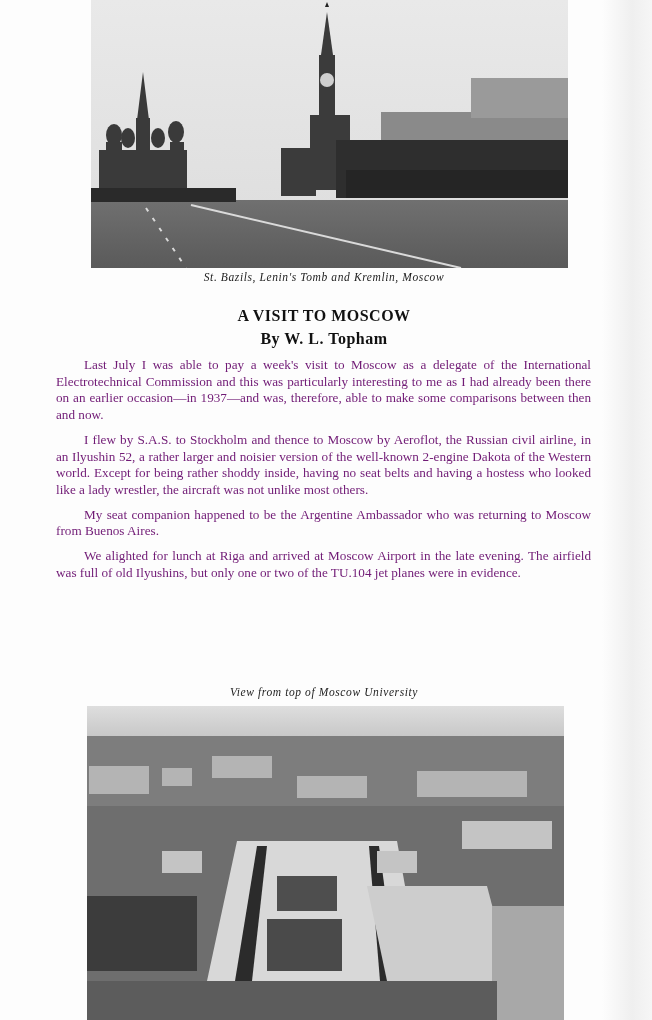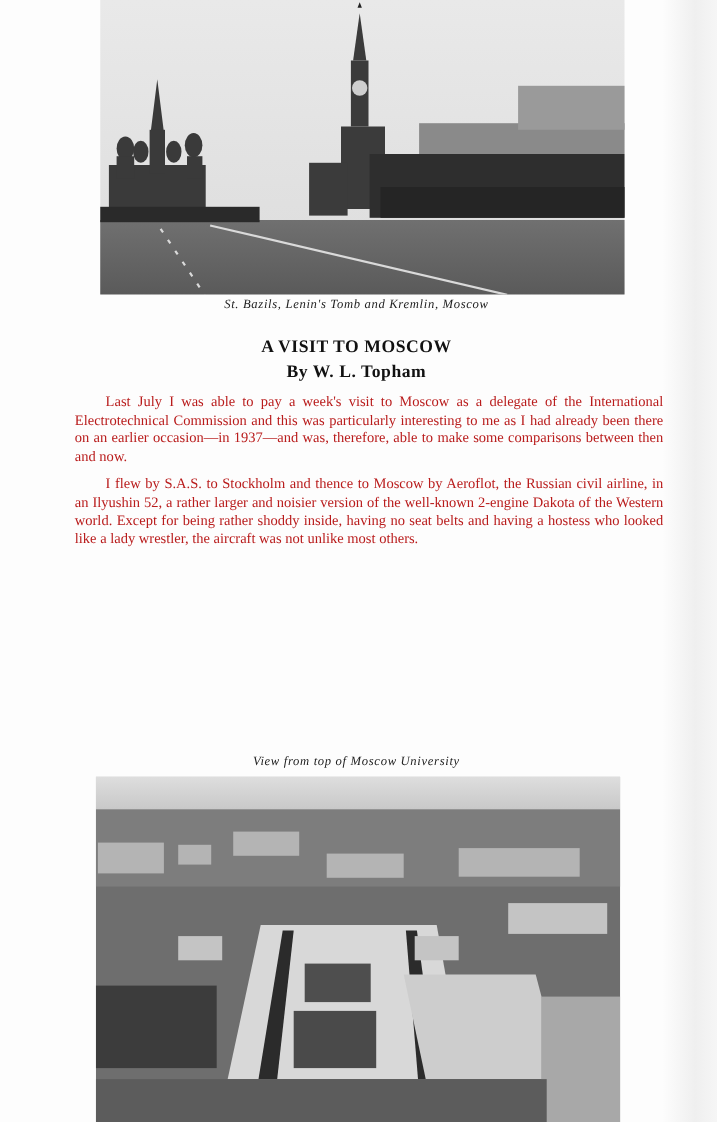--- a/index.html
+++ b/index.html
@@ -25,22 +25,22 @@
     }
     #caption-top { top: 271px; left: -2px; }
     #caption-bottom { top: 686px; left: -2px; }
     .title {
       position: absolute; left: 0; width: 652px; text-align: center;
       font-weight: bold; font-size: 16px; letter-spacing: 0.5px; color: #111;
     }
     #article-title { top: 307px; left: -2px; }
     #article-byline { top: 330px; left: -2px; }
     .body-text {
-      position: absolute; left: 68px; width: 535px;
-      font-size: 13.2px; line-height: 16.7px; text-align: justify; color: #b91c1c;
+      position: absolute; left: 56px; width: 535px;
+      font-size: 13.2px; line-height: 16.7px; text-align: justify; color: #701a75;
     }
     .body-text p { margin: 0 0 8px 0; text-indent: 28px; }
     #article-body { top: 357px; }
   </style>
 </head>
 <body>
 
 <div class="page-shade"></div>
 
 <div class="photo" id="photo-top">
@@ -95,20 +95,22 @@
 </div>
 
 <div class="caption" id="caption-top">St. Bazils, Lenin's Tomb and Kremlin, Moscow</div>
 
 <div class="title" id="article-title">A VISIT TO MOSCOW</div>
 <div class="title" id="article-byline">By W. L. Topham</div>
 
 <div class="body-text" id="article-body">
   <p>Last July I was able to pay a week's visit to Moscow as a delegate of the International Electrotechnical Commission and this was particularly interesting to me as I had already been there on an earlier occasion—in 1937—and was, therefore, able to make some comparisons between then and now.</p>
   <p>I flew by S.A.S. to Stockholm and thence to Moscow by Aeroflot, the Russian civil airline, in an Ilyushin 52, a rather larger and noisier version of the well-known 2-engine Dakota of the Western world.  Except for being rather shoddy inside, having no seat belts and having a hostess who looked like a lady wrestler, the aircraft was not unlike most others.</p>
+  <p>My seat companion happened to be the Argentine Ambassador who was returning to Moscow from Buenos Aires.</p>
+  <p>We alighted for lunch at Riga and arrived at Moscow Airport in the late evening. The airfield was full of old Ilyushins, but only one or two of the TU.104 jet planes were in evidence.</p>
 </div>
 
 <div class="caption" id="caption-bottom">View from top of Moscow University</div>
 
 <div class="photo" id="photo-bottom">
   <svg viewBox="0 0 477 314" preserveAspectRatio="none">
     <defs>
       <linearGradient id="sky2" x1="0" y1="0" x2="0" y2="1">
         <stop offset="0" stop-color="#dedede"></stop>
         <stop offset="1" stop-color="#c8c8c8"></stop>

